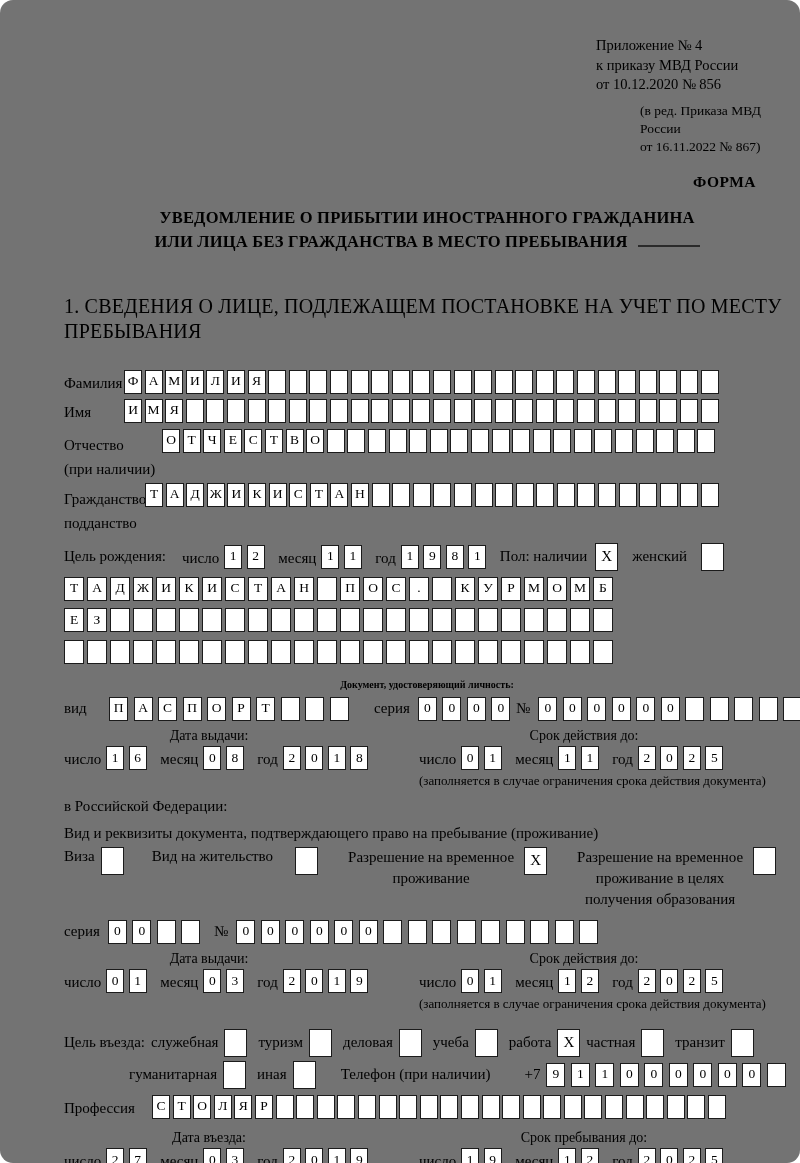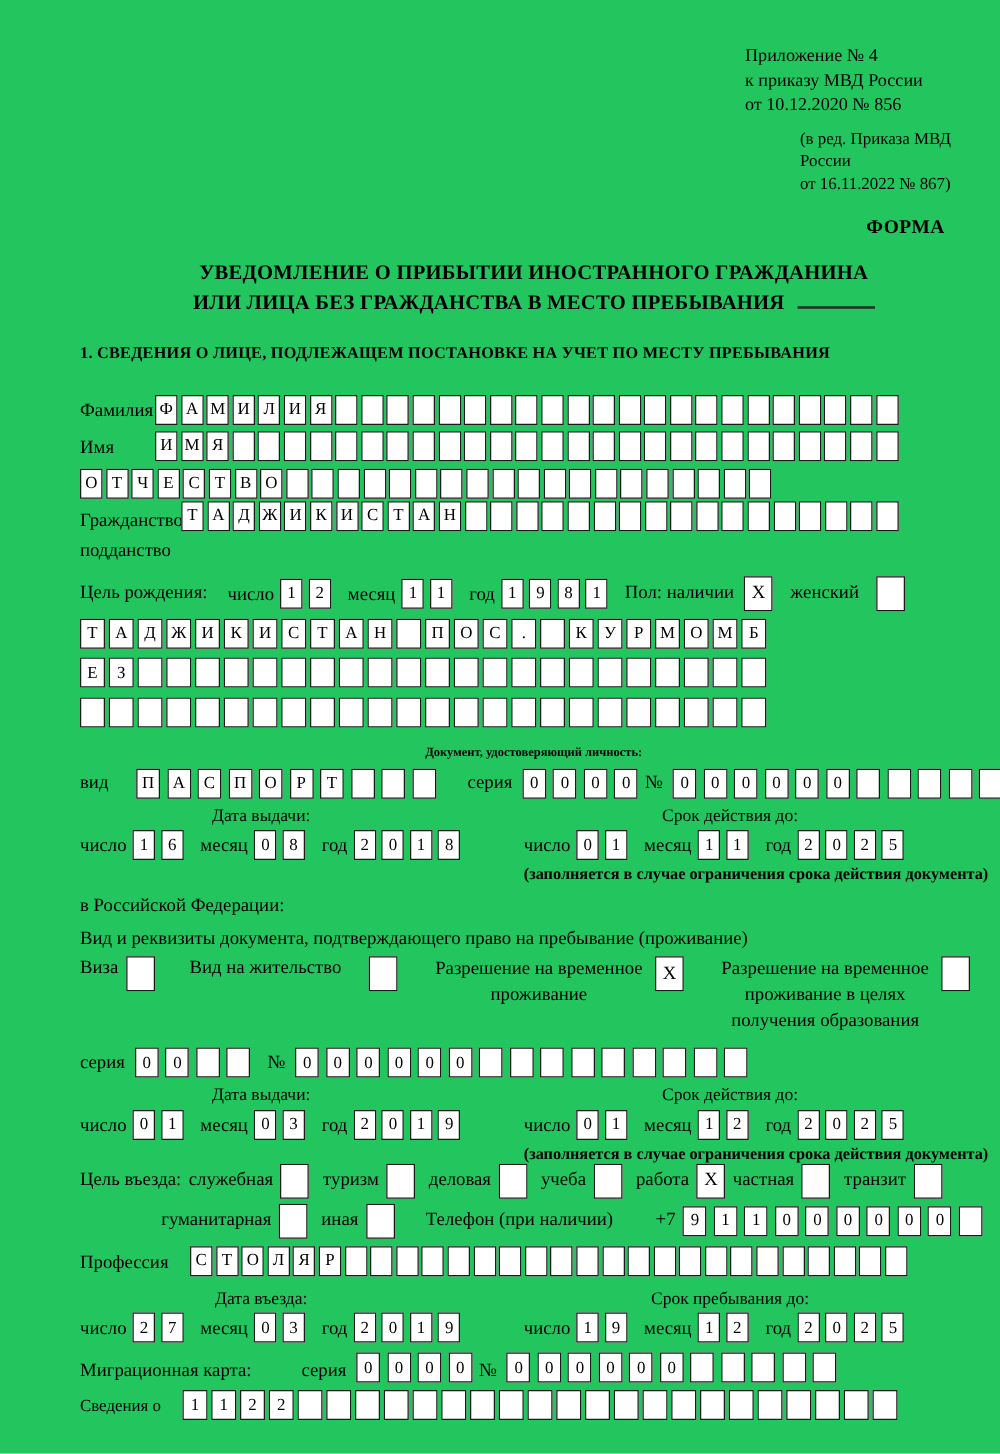--- a/index.html
+++ b/index.html
@@ -1,30 +1,30 @@
 <!DOCTYPE html>
 <html><head>
 <meta charset="utf-8">
 <style>
   html,body{margin:0;padding:0;background:#fff;}
   .page{
     width:800px;height:1163px;box-sizing:border-box;position:relative;
-    background:#22c55e;color:#000;overflow:hidden;
+    background:#737373;color:#000;overflow:hidden;
     padding:36px 10px 10px 64px;
     font-family:"Liberation Serif","DejaVu Serif",serif;
-    font-size:15px;line-height:1.25;
+    font-size:15px;line-height:1.25;border-radius:13px;
   }
   
   .hdr-right{width:190px;margin-left:auto;margin-right:4px;font-size:14.5px;line-height:1.35;}
   .hdr-sub{margin-top:7px;font-size:13.5px;line-height:1.35;margin-left:44px;}
   .form-label{text-align:right;margin:16px 34px 0 0;font-weight:bold;font-size:15.5px;letter-spacing:.5px;}
   
   .title{margin-top:14px;text-align:center;font-weight:bold;font-size:16.5px;line-height:1.45;letter-spacing:.2px;}
   .t-underline{display:inline-block;width:62px;border-bottom:2.2px solid #2a2a2a;height:12px;margin-left:10px;}
-  .sec-heading{margin-top:20px;font-weight:bold;font-size:13px;letter-spacing:.2px;}
+  .sec-heading{margin-top:40px;font-weight:normal;font-size:20px;letter-spacing:.2px;}
   
   .frow{display:flex;align-items:flex-start;}
   .flabel{flex:none;padding-top:4px;}
   .lbl2{line-height:1.6;}
   .boxes{display:inline-flex;flex-wrap:nowrap;align-items:center;}
   .cell{
     display:inline-flex;flex:none;align-items:center;justify-content:center;
     width:16px;height:22px;border:1.6px solid #1b1b1b;margin-right:2.6px;
     font-size:13.5px;background:#fff;
   }
@@ -39,27 +39,27 @@
   }
   .center-bold{text-align:center;font-weight:bold;font-size:10px;margin-top:8px;}
   
   .dates{display:flex;margin-top:4px;}
   .dcol-l{width:355px;flex:none;}
   .dcol-r{flex:1;}
   .dhdr{text-align:center;font-size:14px;margin-bottom:2px;}
   .dhdr-l{width:290px;}
   .dhdr-r{width:330px;}
   .dline{display:flex;align-items:center;}
-  .dnote{font-size:13px;margin-top:3px;white-space:nowrap;font-weight:bold;}
+  .dnote{font-size:13px;margin-top:3px;white-space:nowrap;}
   
   .permit-row{display:flex;align-items:flex-start;margin-top:4px;}
   .p-item{display:flex;align-items:flex-start;margin-right:14px;}
   .p-text{text-align:center;line-height:1.4;margin-right:10px;}
   
-  .purpose-row{display:flex;align-items:center;margin-top:0;flex-wrap:nowrap;}
+  .purpose-row{display:flex;align-items:center;margin-top:16px;flex-wrap:nowrap;}
   .purpose-row .plbl{margin-right:6px;flex:none;}
   .purpose-row .checkbox{margin-right:11px;}
   .mt2{margin-top:2px}.mt4{margin-top:4px}.mt5{margin-top:5px}.mt6{margin-top:6px}
   .mt8{margin-top:8px}.mt10{margin-top:10px}.mt26{margin-top:26px}
   .gap8{width:8px;flex:none}.gap14{width:14px;flex:none}.gap20{width:20px;flex:none}.gap28{width:28px;flex:none}.gap40{width:40px;flex:none}
   .stack > .boxes{margin-bottom:7.5px;display:flex;}
   .legal-lbl{width:82px;flex:none;font-size:13.5px;line-height:1.62;padding-top:2px;}
 </style>
 </head>
 <body>
@@ -151,20 +151,24 @@
         <span class="cell"></span>
         <span class="cell"></span>
         <span class="cell"></span>
         <span class="cell"></span>
         <span class="cell"></span>
         <span class="cell"></span>
       </div>
   </div>
 
   <div class="frow mt6">
+    <div class="flabel lbl2" style="width:98px">
+      <div>Отчество</div>
+      <div>(при наличии)</div>
+    </div>
     <div class="boxes">
         <span class="cell">О</span>
         <span class="cell">Т</span>
         <span class="cell">Ч</span>
         <span class="cell">Е</span>
         <span class="cell">С</span>
         <span class="cell">Т</span>
         <span class="cell">В</span>
         <span class="cell">О</span>
         <span class="cell"></span>

